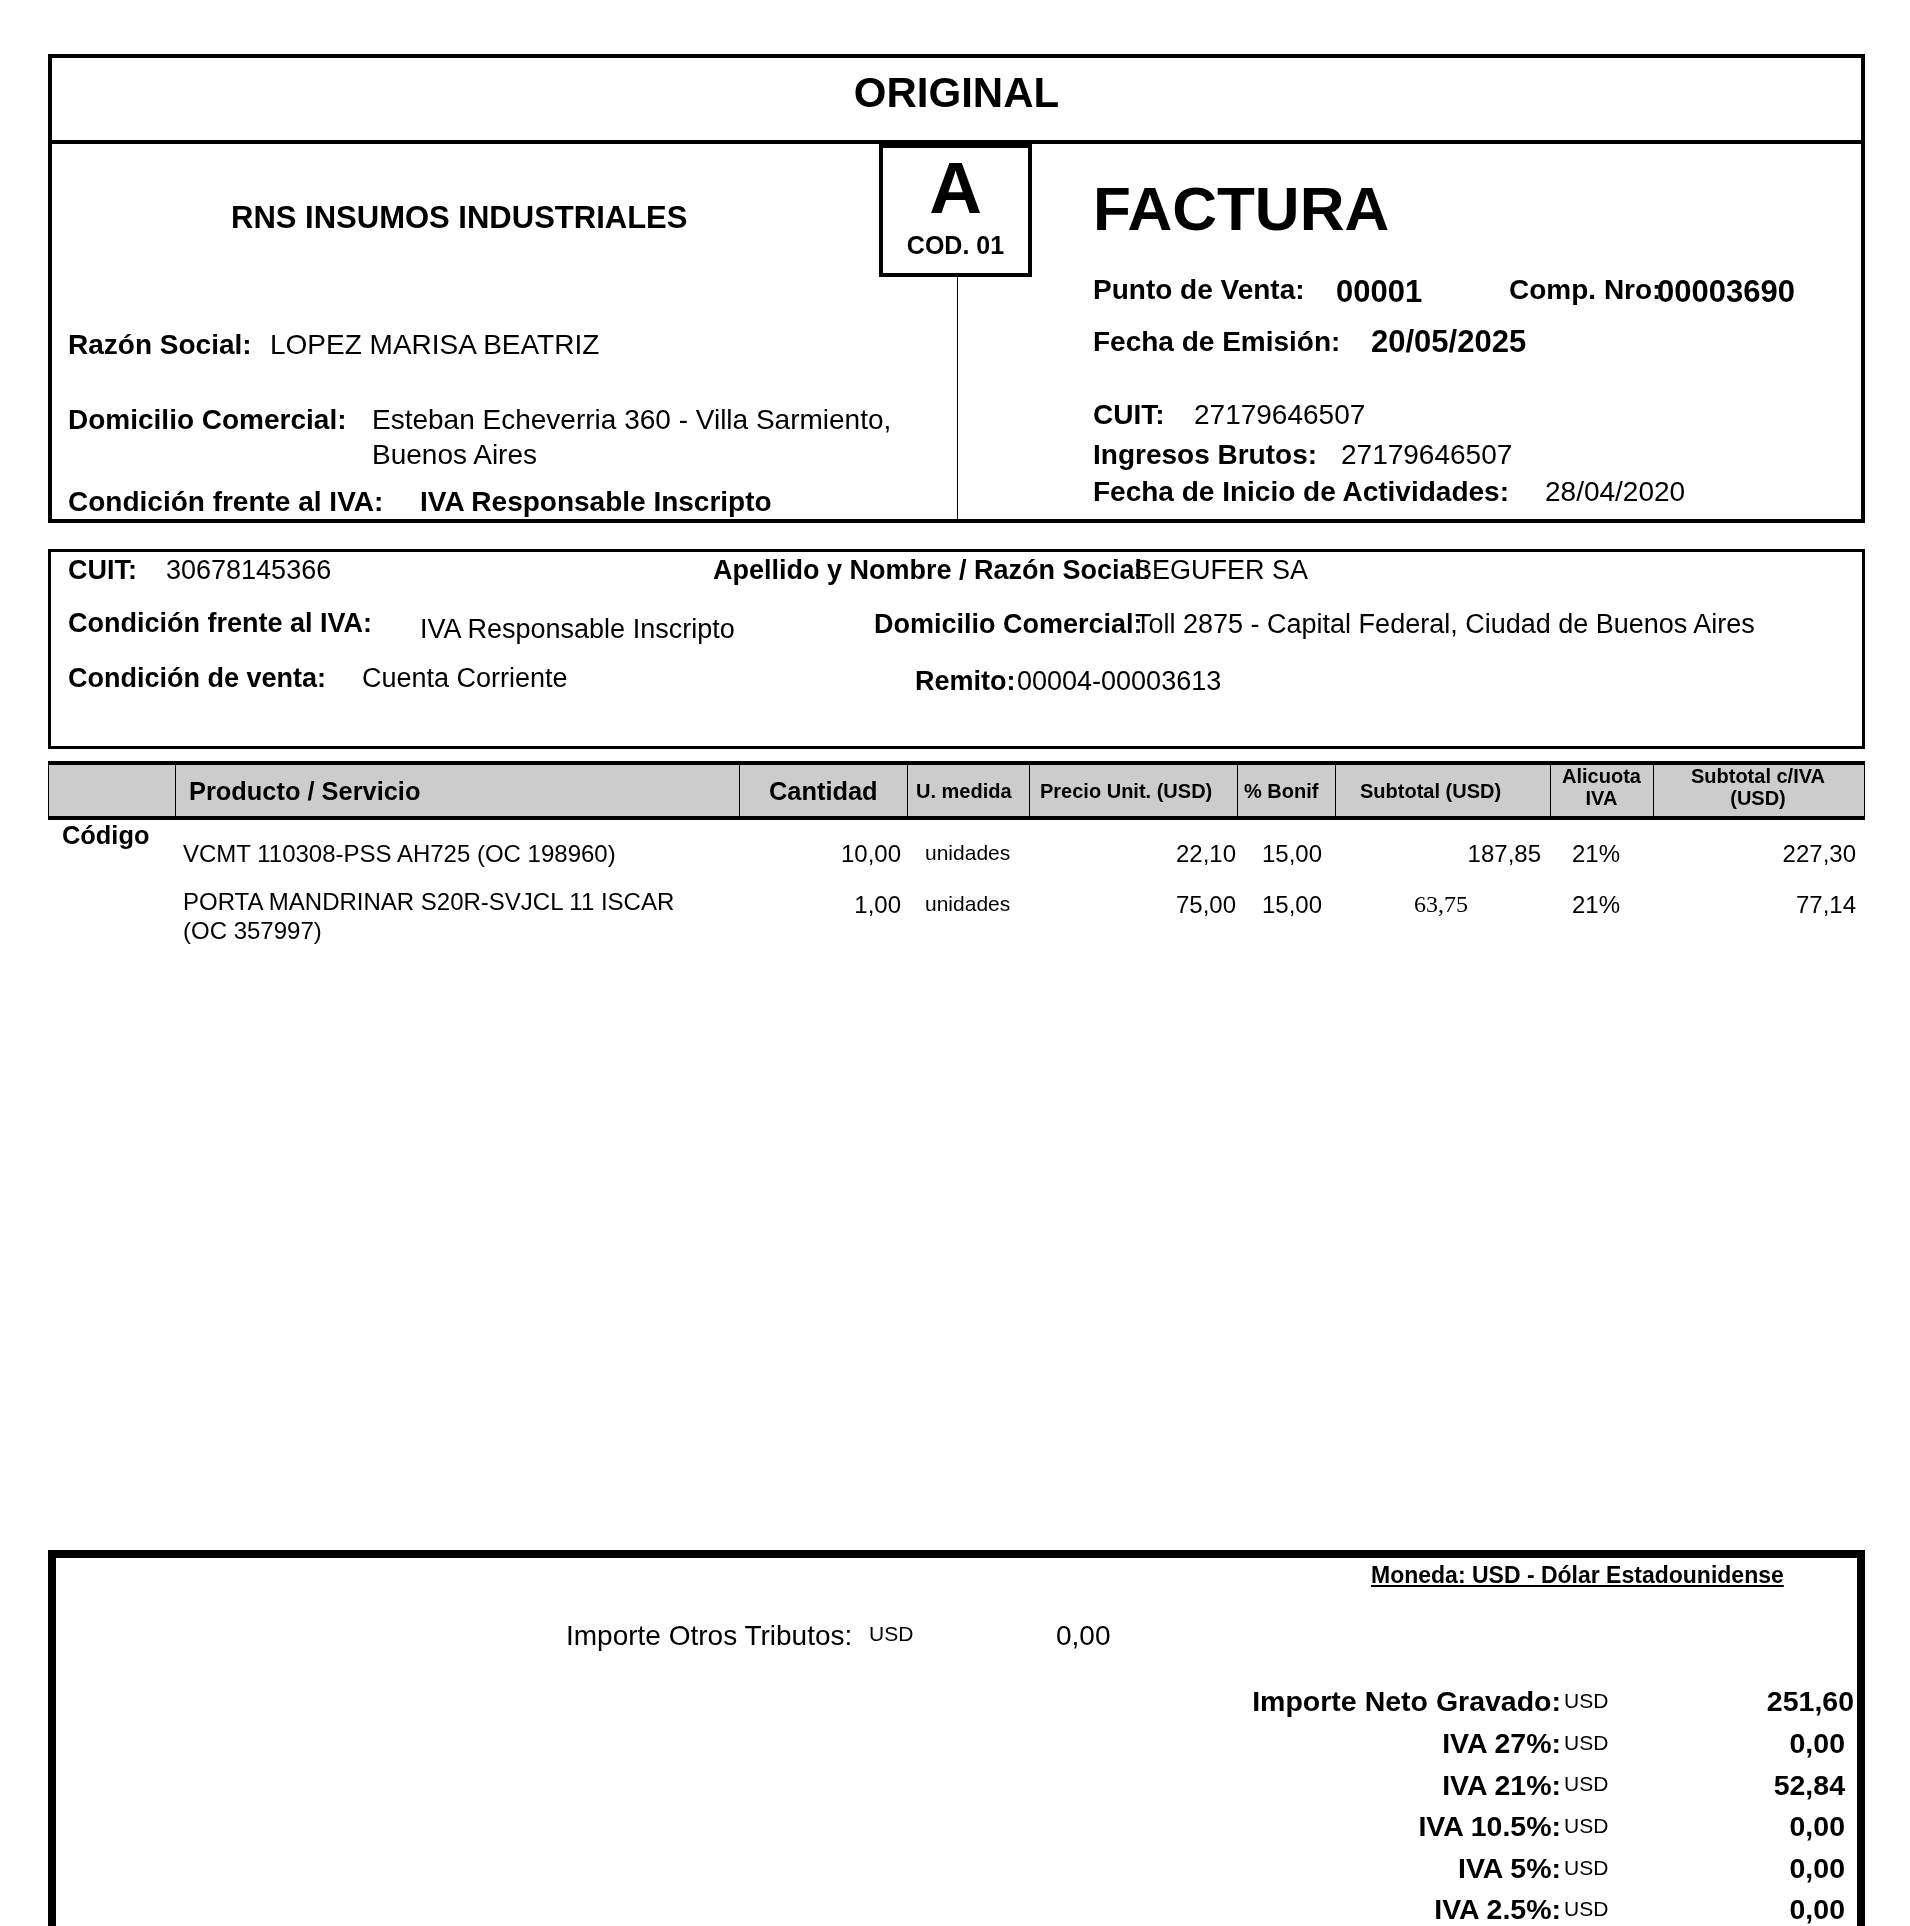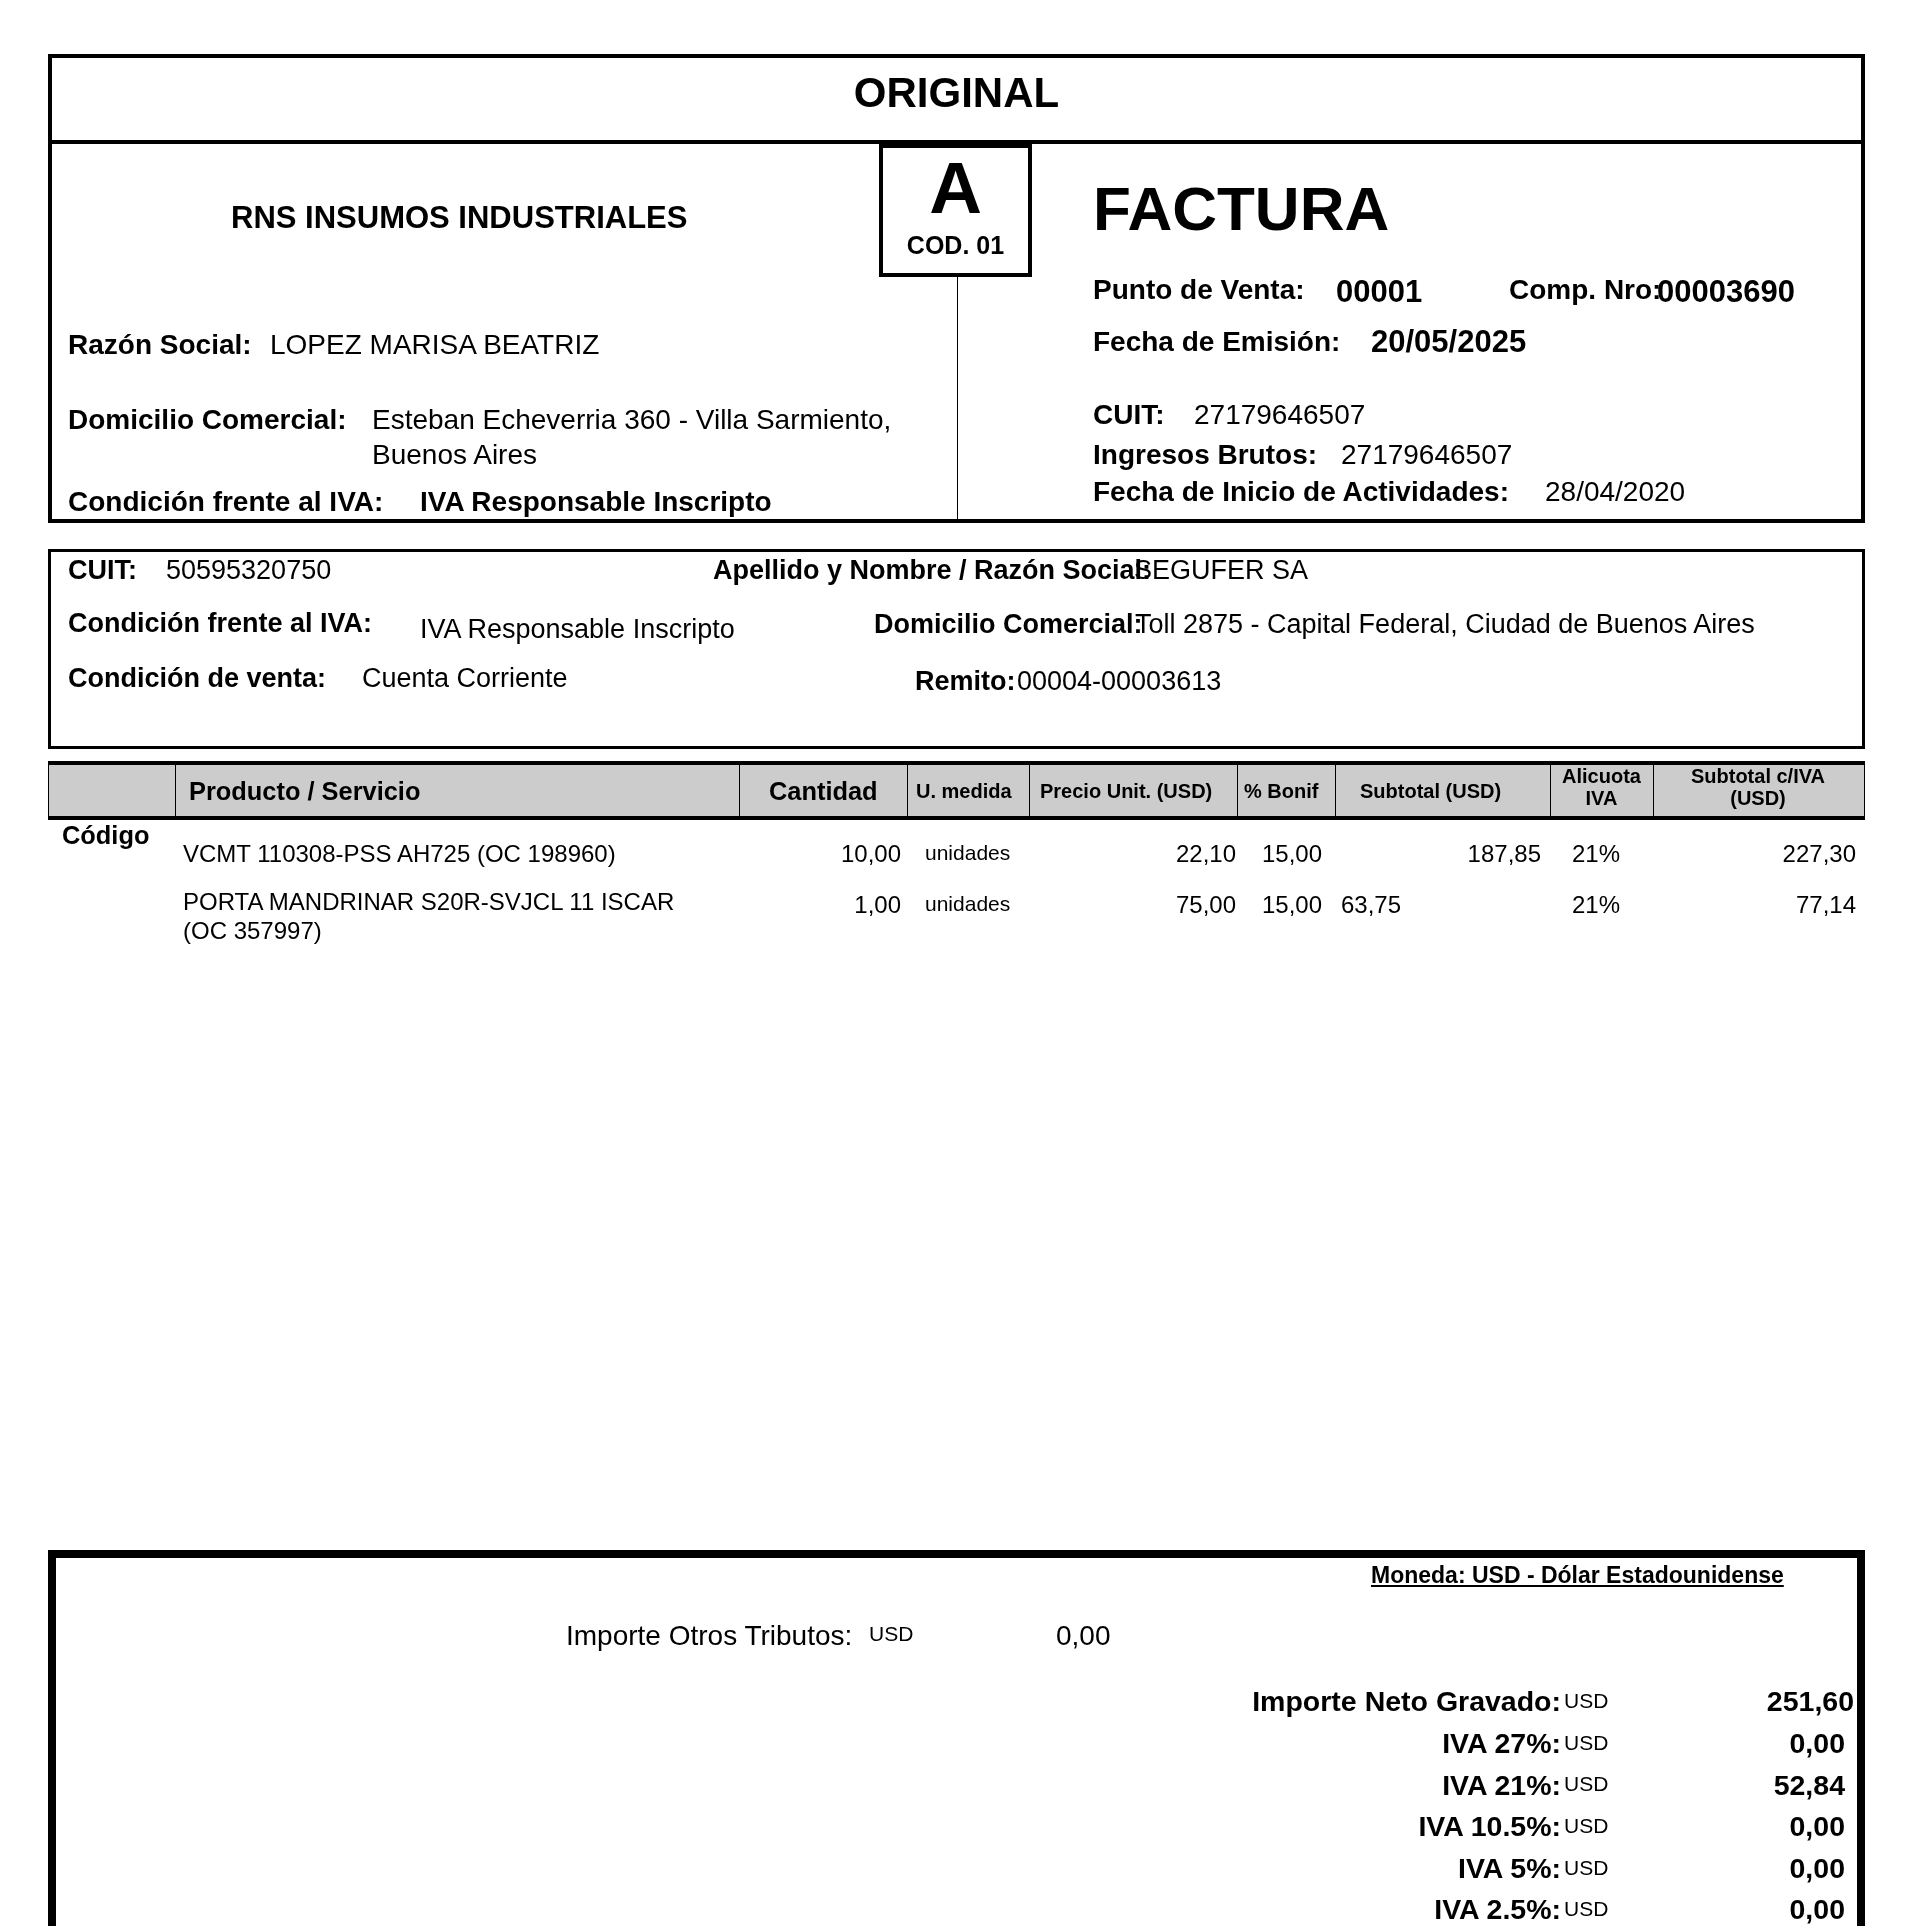--- a/index.html
+++ b/index.html
@@ -71,21 +71,21 @@
 
 <div class="abs b t64" style="left:1093px; top:399px;">CUIT:</div>
 <div class="abs t64" style="left:1194px; top:399px;">27179646507</div>
 <div class="abs b t64" style="left:1093px; top:439px;">Ingresos Brutos:</div>
 <div class="abs t64" style="left:1341px; top:439px;">27179646507</div>
 <div class="abs b t64" style="left:1093px; top:476px;">Fecha de Inicio de Actividades:</div>
 <div class="abs t64" style="left:1545px; top:476px;">28/04/2020</div>
 
 <div class="box" id="cli"></div>
 <div class="abs b t56" style="left:68px; top:555px;">CUIT:</div>
-<div class="abs t56" style="left:166px; top:555px;">50595320750</div>
+<div class="abs t56" style="left:166px; top:555px;">30678145366</div>
 <div class="abs b t56" style="left:713px; top:555px;">Apellido y Nombre / Razón Social:</div>
 <div class="abs t56" style="left:1134px; top:555px;">SEGUFER SA</div>
 
 <div class="abs b t56" style="left:68px; top:608px;">Condición frente al IVA:</div>
 <div class="abs t56" style="left:420px; top:614px;">IVA Responsable Inscripto</div>
 <div class="abs b t56" style="left:874px; top:609px;">Domicilio Comercial:</div>
 <div class="abs t56" style="left:1135px; top:609px;">Toll 2875 - Capital Federal, Ciudad de Buenos Aires</div>
 
 <div class="abs b t56" style="left:68px; top:663px;">Condición de venta:</div>
 <div class="abs t56" style="left:362px; top:663px;">Cuenta Corriente</div>
@@ -128,21 +128,21 @@
   <div class="row-cell" style="left:1572px; top:840px;">21%</div>
   <div class="row-cell" style="left:1656px; width:200px; text-align:right; top:840px;">227,30</div>
 </div>
 <div>
   <div class="row-cell" style="left:183px; top:888px;">PORTA MANDRINAR S20R-SVJCL 11 ISCAR</div>
   <div class="row-cell" style="left:183px; top:917px;">(OC 357997)</div>
   <div class="row-cell" style="left:732px; width:169px; text-align:right; top:891px;">1,00</div>
   <div class="row-cell" style="left:925px; top:892px; font-size:21px;">unidades</div>
   <div class="row-cell" style="left:1040px; width:196px; text-align:right; top:891px;">75,00</div>
   <div class="row-cell" style="left:1262px; top:891px;">15,00</div>
-  <div class="row-cell" style="left:1341px; width:200px; text-align:left; top:891px;">63,75</div>
+  <div class="row-cell" style="left:1341px; width:200px; text-align:center; top:891px;font-family:Liberation Serif, serif;">63,75</div>
   <div class="row-cell" style="left:1572px; top:891px;">21%</div>
   <div class="row-cell" style="left:1656px; width:200px; text-align:right; top:891px;">77,14</div>
 </div>
 
 <div class="box" id="tot"></div>
 <div class="abs b" style="left:1371px; top:1562px; font-size:23px; text-decoration:underline;">Moneda: USD - Dólar Estadounidense</div>
 
 <div class="abs" style="left:566px; top:1620px; font-size:28px;">Importe Otros Tributos:</div>
 <div class="abs" style="left:869px; top:1622px; font-size:21px;">USD</div>
 <div class="abs" style="left:1056px; top:1620px; font-size:28px;">0,00</div>

